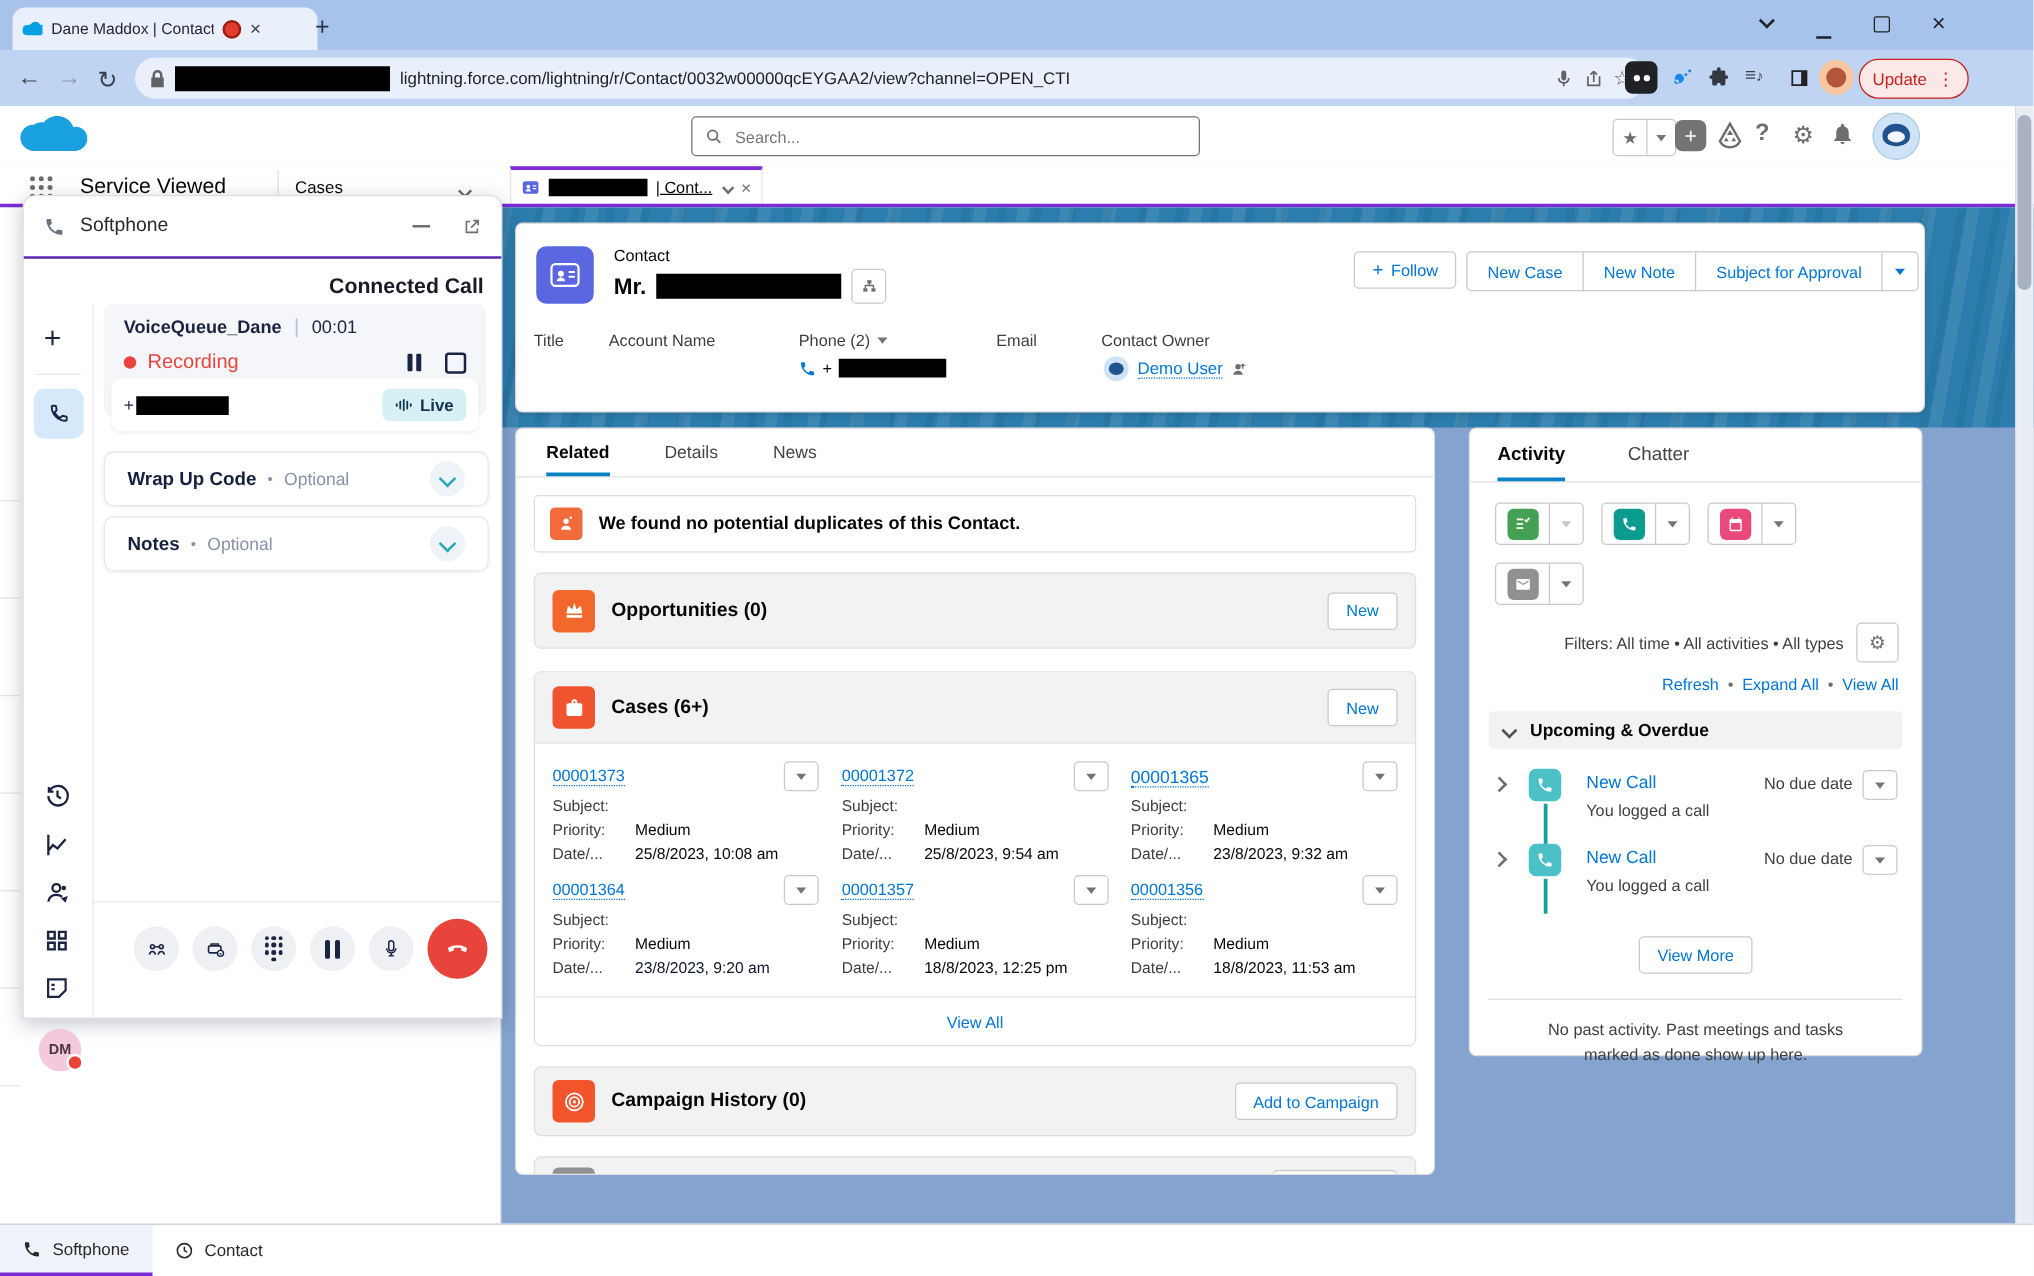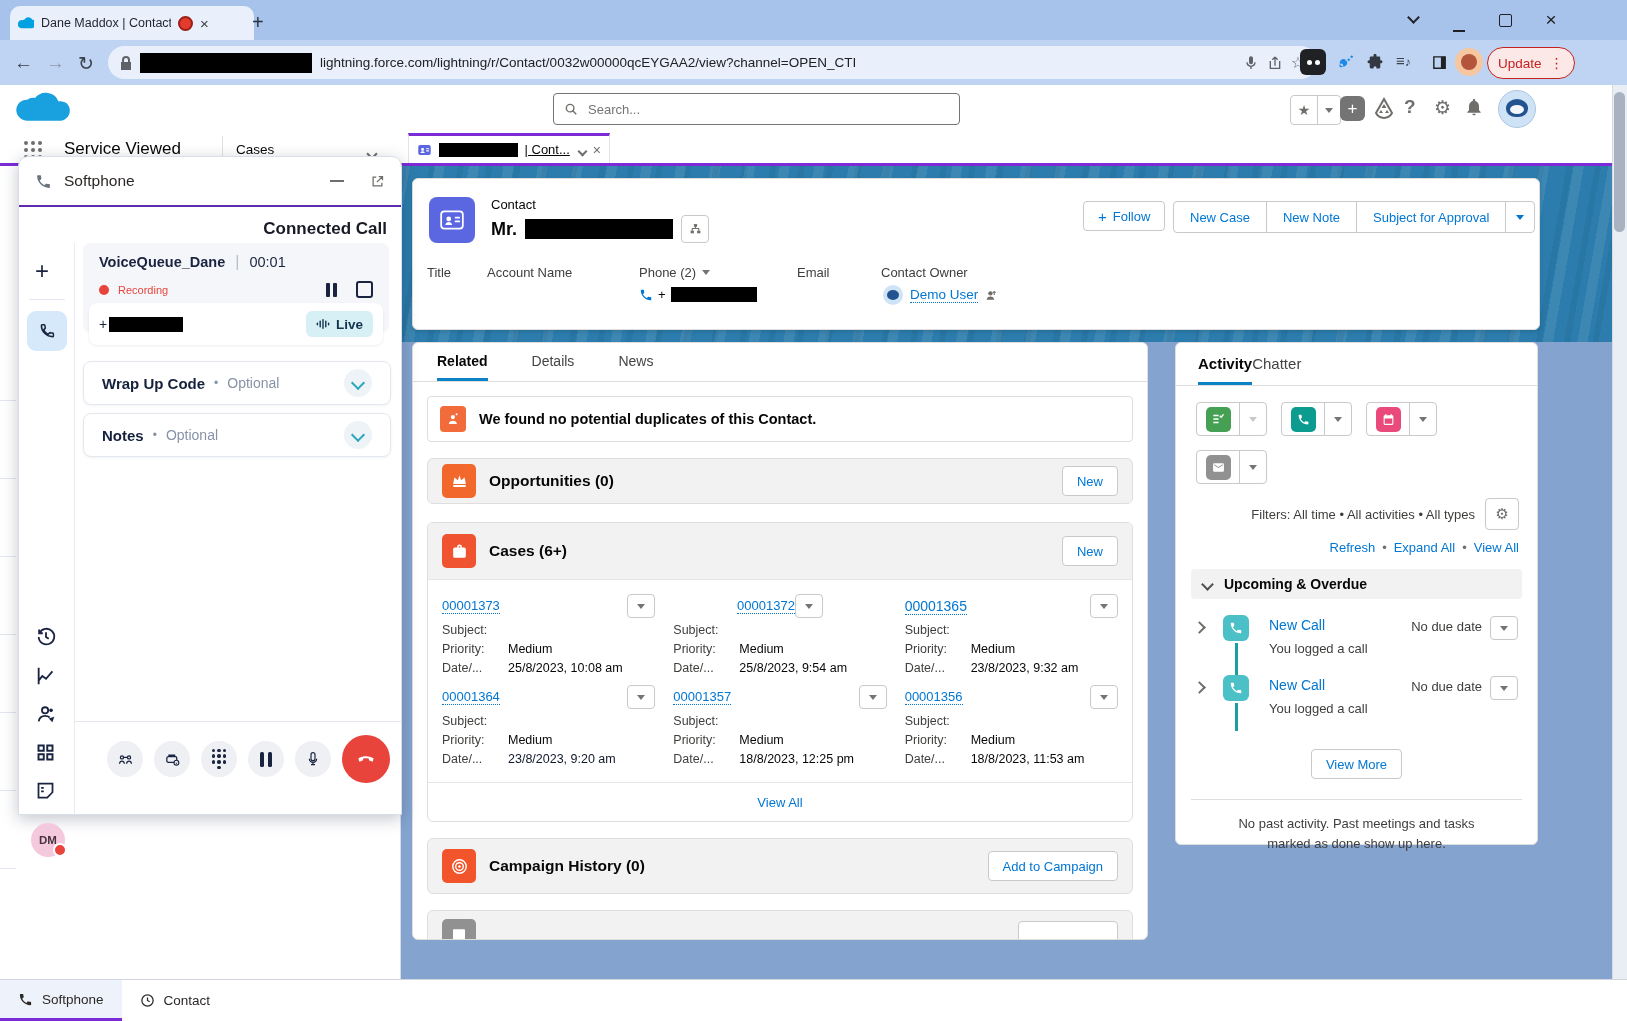--- a/index.html
+++ b/index.html
@@ -344,21 +344,21 @@
       <div class="card flex" style="margin:14px 14px 0;height:46px;padding:0 12px;gap:13px;border-radius:4px">
         <span class="objicon" style="width:26px;height:26px;background:#f26b3b;border-radius:4px">
           <svg width="15" height="15" viewBox="0 0 24 24">
               <circle cx="11" cy="8" r="3.4" fill="#fff"></circle>
               <path fill="#fff" d="M4.5 19c.5-3.4 3-5.2 6.5-5.2s6 1.8 6.5 5.2zM15 3.5l2 2 2-2-2-2z"></path>
             </svg>
         </span>
         <span style="font-size:14.5px;font-weight:bold">We found no potential duplicates of this Contact.</span>
       </div>
 
-      <div class="gcard flex" style="margin:16px 14px 0;height:46px;padding:0 14px;gap:13px">
+      <div class="gcard flex" style="margin:16px 14px 0;height:61px;padding:0 14px;gap:13px">
         <span class="objicon" style="width:34px;height:34px;background:#f2682c">
           <svg width="19" height="19" viewBox="0 0 24 24">
               <path fill="#fff" d="M4 15l1.5-8 4.5 3.5L12 4l2 6.5L18.5 7 20 15z"></path>
               <rect x="4" y="16.5" width="16" height="2.6" rx="1" fill="#fff"></rect>
             </svg>
         </span>
         <span style="font-size:15.5px;font-weight:bold">Opportunities (0)</span>
         <span style="flex:1"></span>
         <span class="sfbtn">New</span>
       </div>
@@ -387,21 +387,21 @@
               <span>Subject:</span>
                 <span></span>
               <span>Priority:</span>
                 <span style="color:#080707">Medium</span>
               <span>Date/...</span>
                 <span style="color:#080707">25/8/2023, 10:08 am</span>
             </div>
           </div>
 
           <div style="position:relative">
-            <div class="flex" style="justify-content:center">
+            <div class="flex" style="justify-content:space-between">
               <span class="link" style="font-size:13px;border-bottom:1px dotted #0176d3">00001372</span>
               <span class="ddbtn">
                   <span class="tri"></span>
                 </span>
             </div>
             <div class="small" style="display:grid;grid-template-columns:66px auto;row-gap:5px;margin-top:5px;color:#3e3e3c">
               <span>Subject:</span>
                 <span></span>
               <span>Priority:</span>
                 <span style="color:#080707">Medium</span>
@@ -501,21 +501,21 @@
           <svg width="18" height="18" viewBox="0 0 24 24">
               <path fill="#fff" d="M5 3h14a1 1 0 0 1 1 1v16a1 1 0 0 1-1 1H5a1 1 0 0 1-1-1V4a1 1 0 0 1 1-1zm3 5h8v1.8H8zm0 4h8v1.8H8z"></path>
             </svg>
         </span>
         <span style="flex:1"></span>
         <span class="sfbtn" style="width:100px"></span>
       </div>
     </div>
 
     <div class="abs actpanel">
-      <div style="display:flex;padding:12px 22px 0;border-bottom:1px solid #dfdede">
+      <div style="display:flex;gap:50px;padding:12px 22px 0;border-bottom:1px solid #dfdede">
         <span style="font-size:15px;font-weight:bold;padding-bottom:10px;border-bottom:3px solid #0b82c5">Activity</span>
         <span style="font-size:15px;color:#444;padding-bottom:10px">Chatter</span>
       </div>
       <div style="display:flex;flex-wrap:wrap;gap:14px;padding:16px 20px 0;width:290px">
         <div class="qa">
           <span class="ic">
               <span class="qicon" style="background:#45a054">
                 <svg width="14" height="14" viewBox="0 0 24 24">
                   <path fill="none" stroke="#fff" stroke-width="2.4" d="M4 6h9M4 12h9M4 18h9"></path>
                   <path fill="none" stroke="#fff" stroke-width="2.4" d="M15 6.5l2.5 2.5L21.5 4"></path>
@@ -666,21 +666,21 @@
     </div>
 
     <div class="abs sp-card" style="left:64px;top:86px;width:306px;height:90px;padding:10px 16px">
       <div class="flex" style="gap:10px">
         <span style="font-size:14.5px;font-weight:600;color:#1a2440">VoiceQueue_Dane</span>
         <span style="color:#b7bfcc">|</span>
         <span style="font-size:14.5px;color:#1a2440">00:01</span>
       </div>
       <div class="flex" style="margin-top:10px;gap:9px">
         <span style="width:10px;height:10px;border-radius:50%;background:#e8443c"></span>
-        <span style="font-size:11px;color:#e8443c">Recording</span>
+        <span style="font-size:16px;color:#e8443c">Recording</span>
         <span style="flex:1"></span>
         <span class="flex" style="gap:3px">
             <i style="width:4px;height:14px;background:#1a2440;border-radius:1px"></i>
             <i style="width:4px;height:14px;background:#1a2440;border-radius:1px"></i>
           </span>
         <span style="width:13px;height:13px;border:2.4px solid #1a2440;border-radius:3px;margin-left:10px"></span>
       </div>
     </div>
     <div class="abs flex" style="left:70px;top:146px;width:294px;height:42px;background:#fff;border-radius:8px;padding:0 10px;box-sizing:border-box;box-shadow:0 1px 3px rgba(20,30,60,.08)">
       <span style="font-size:14px;color:#1a2440">+</span>

